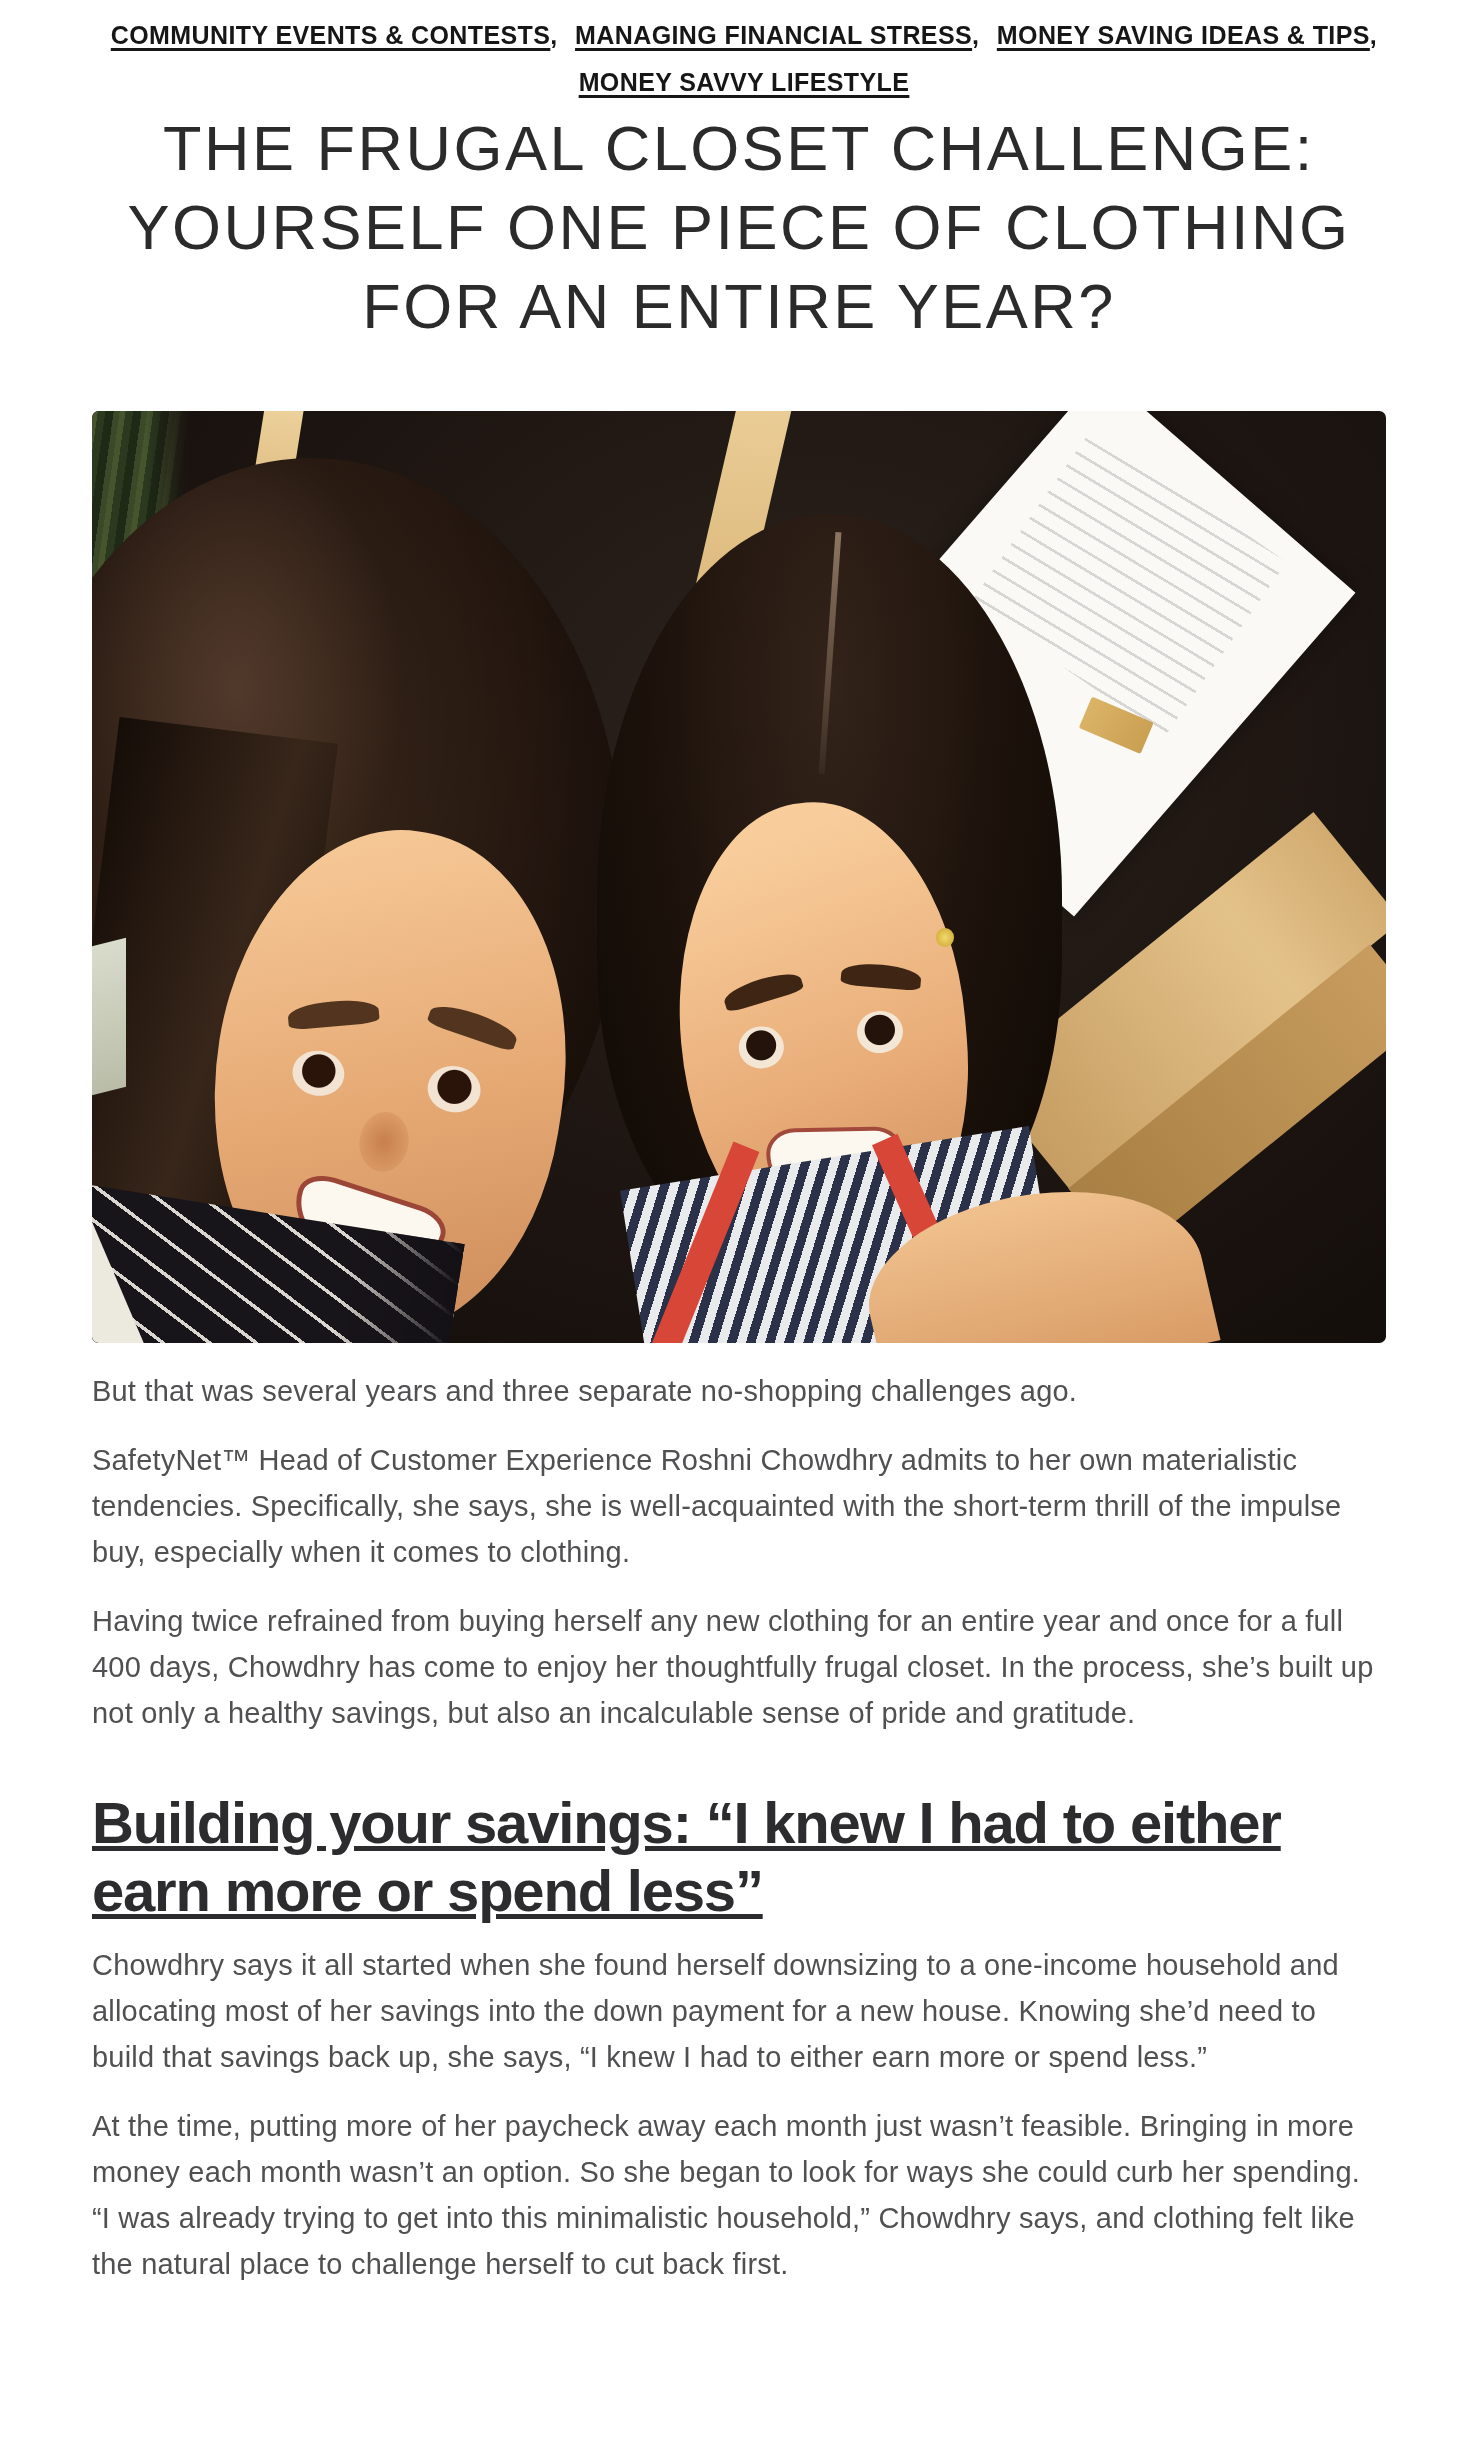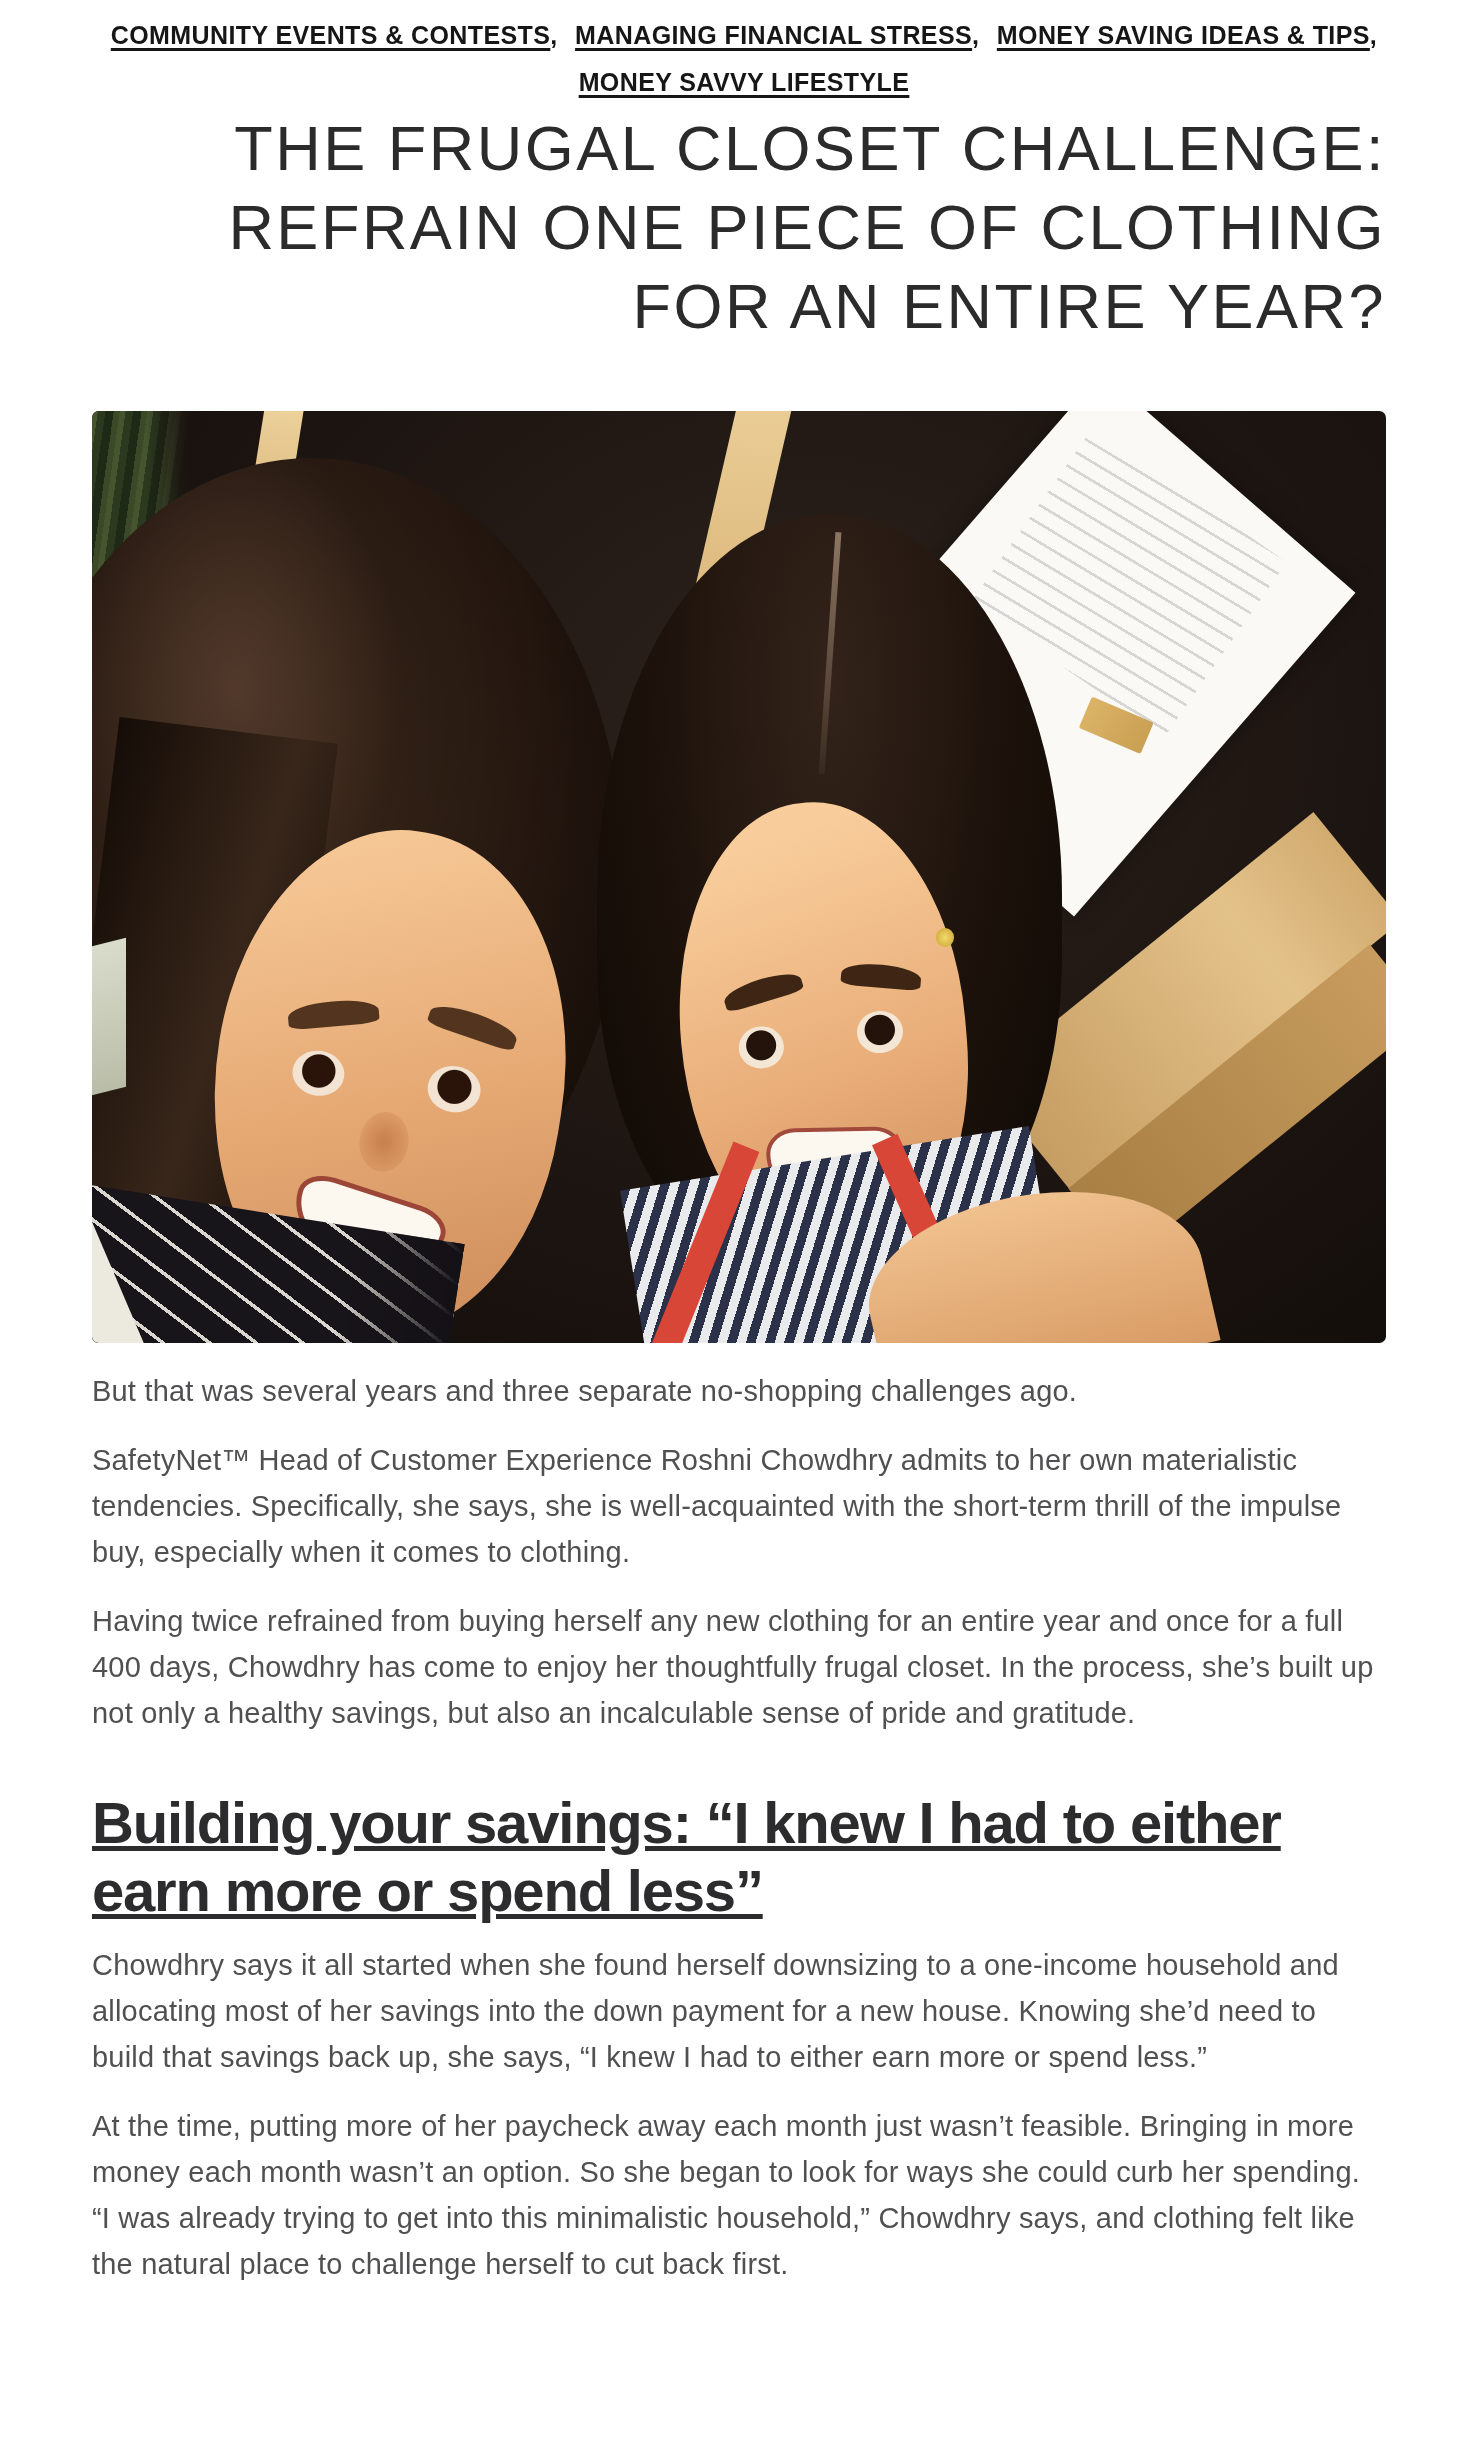--- a/index.html
+++ b/index.html
@@ -38,21 +38,21 @@
   
   .title {
     margin: 3.3px auto 0;
     text-align: center;
     font-size: 63px;
     font-weight: 400;
     line-height: 79px;
     letter-spacing: 2.5px;
     color: #2b2b2b;
   }
-  .title .tline { display: block; text-align: right; }
+  .title .tline { display: block; }
 
   
   .photo {
     position: relative;
     width: 1294px;
     height: 932px;
     margin: 65px auto 25px;
     border-radius: 6.7px;
     overflow: hidden;
     background: radial-gradient(ellipse at 55% 35%, #2c231d 0%, #1d1511 55%, #120d0a 100%);
@@ -228,21 +228,21 @@
 
 <div class="page">
   <div class="content">
 
     <nav class="cats">
       <a>COMMUNITY EVENTS &amp; CONTESTS</a><span class="cat-sep">, </span><a>MANAGING FINANCIAL STRESS</a><span class="cat-sep">, </span><a>MONEY SAVING IDEAS &amp; TIPS</a><span class="cat-sep">, </span><a>MONEY SAVVY LIFESTYLE</a>
     </nav>
 
     <h1 class="title">
       <span class="tline">THE FRUGAL CLOSET CHALLENGE:</span>
-      <span class="tline">REFRAIN ONE PIECE OF CLOTHING</span>
+      <span class="tline">YOURSELF ONE PIECE OF CLOTHING</span>
       <span class="tline">FOR AN ENTIRE YEAR?</span>
     </h1>
 
     <figure class="photo">
       <div class="ph-plant"></div>
       <div class="ph-paper">
         <div class="ph-paper-lines"></div>
         <div class="ph-paper-tag"></div>
         <div class="ph-paper-bar"></div>
       </div>

